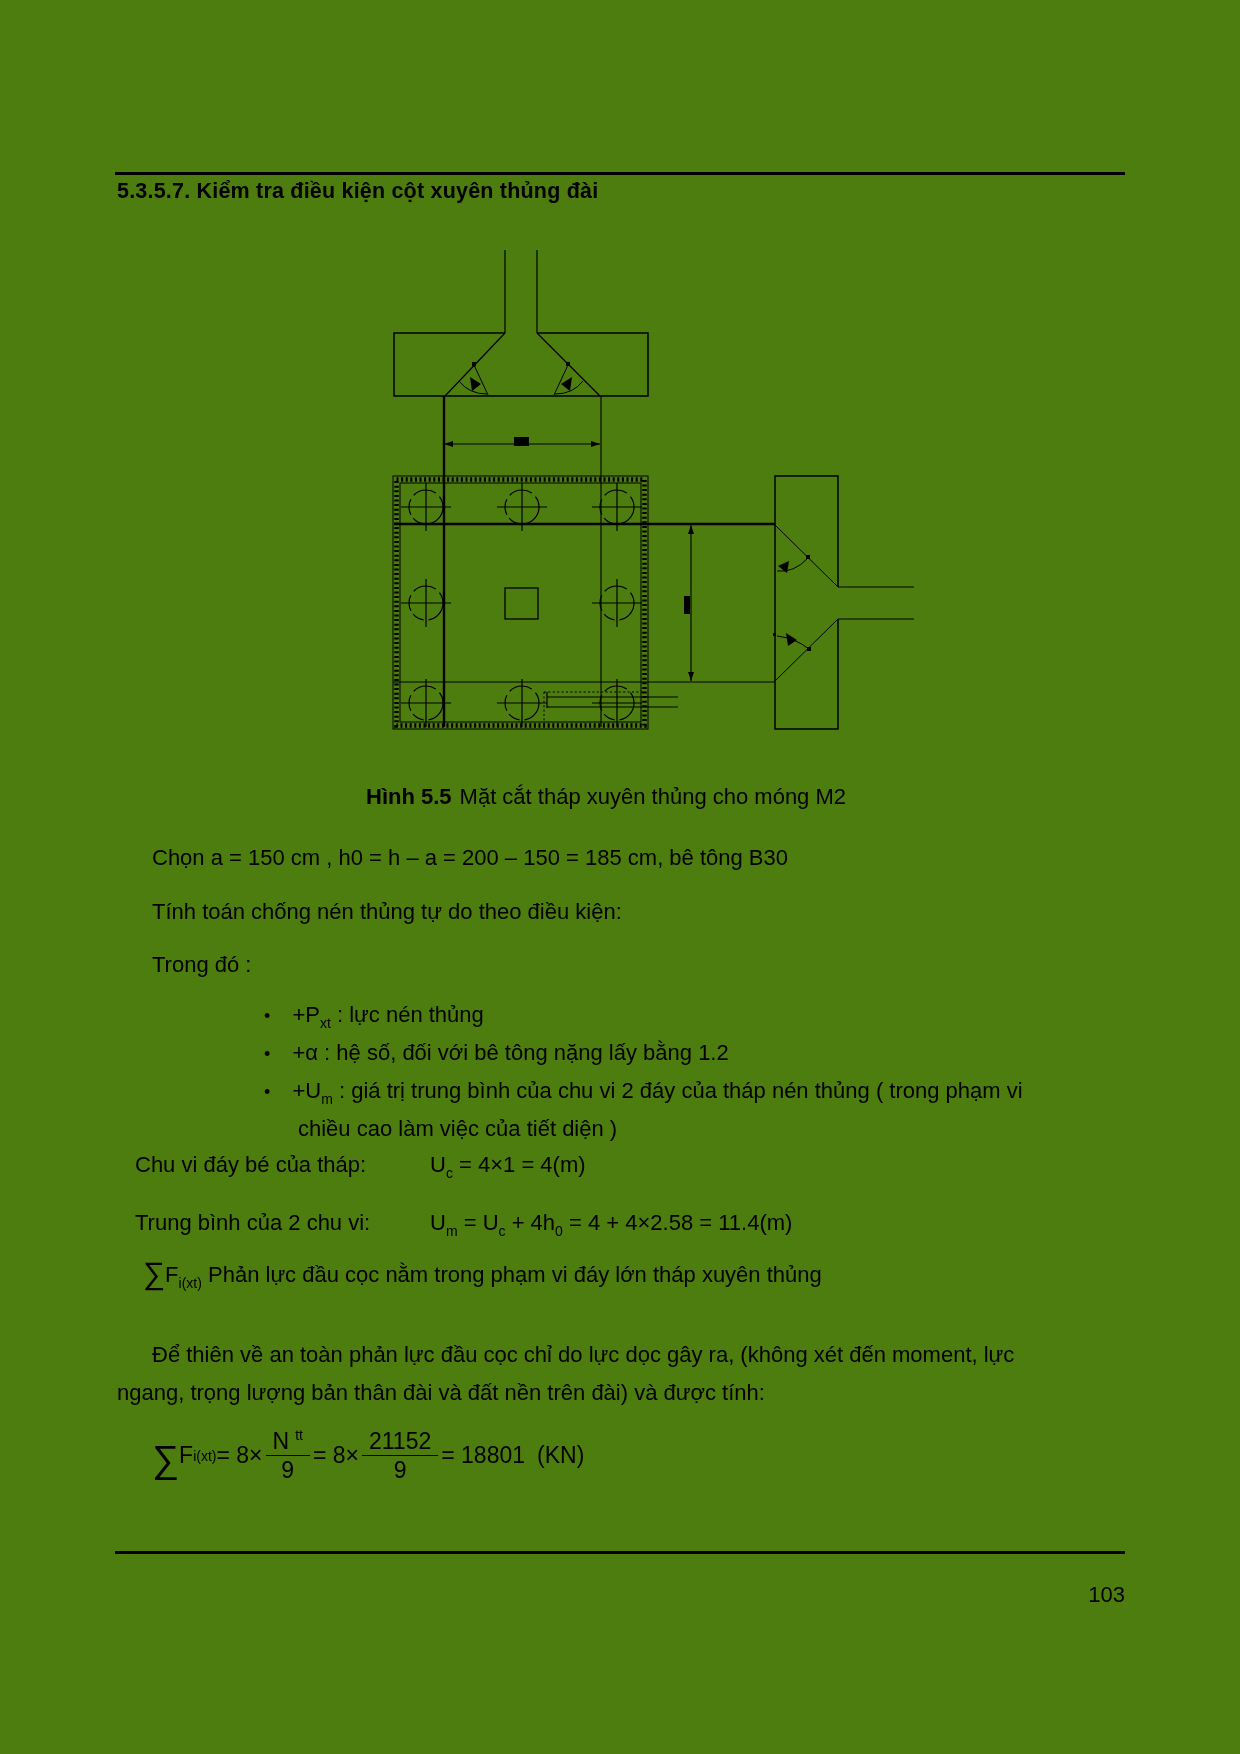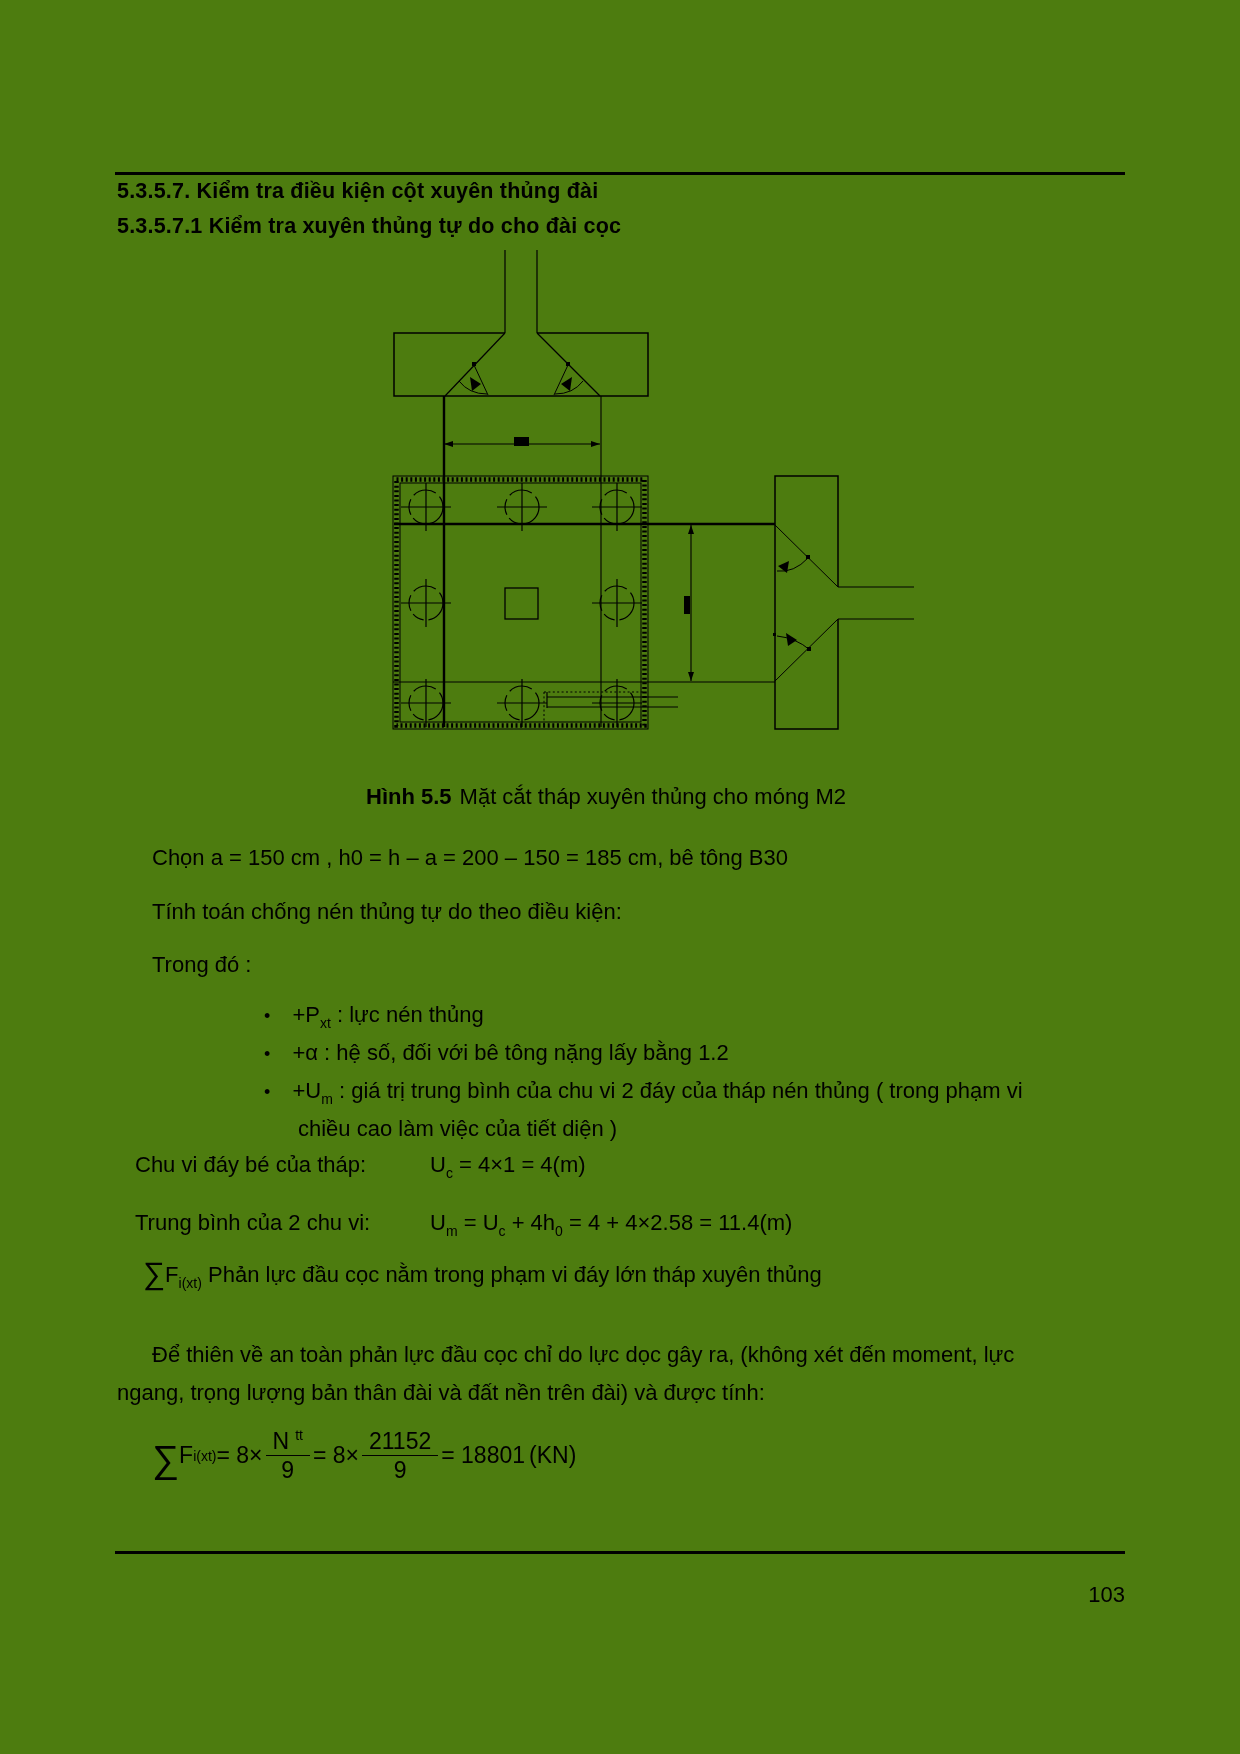--- a/index.html
+++ b/index.html
@@ -33,21 +33,20 @@
   .pg-num{font-size:22px;}
 </style>
 </head>
 <body>
 
 <div class="page">
 
   <div class="rule" style="left:115px;top:172px;width:1010px;"></div>
 
   <div class="abs h1" style="left:117px;top:179px;">5.3.5.7. Kiểm tra điều kiện cột xuyên thủng đài</div>
-  <div class="abs h2" style="left:117px;top:214px;">5.3.5.7.1 Kiểm tra xuyên thủng tự do cho đài cọc</div>
 
   <svg style="position:absolute;left:0;top:0;" width="1240" height="780" viewBox="0 0 1240 780">
     <g stroke="#000" fill="none" stroke-width="1.2">
 
       <g>
         <line x1="505" y1="250" x2="505" y2="333"></line>
         <line x1="537" y1="250" x2="537" y2="333"></line>
         <path d="M505,333 H394 V396 H648 V333 H537" stroke-width="1.5"></path>
         <line x1="505" y1="333" x2="445" y2="396"></line>
         <line x1="537" y1="333" x2="600" y2="396"></line>
@@ -199,19 +198,19 @@
     <span class="frac">
       <span class="num"><span>N</span><span class="sup">tt</span></span>
       <span class="den">9</span>
     </span>
     <span> = 8×</span>
     <span class="frac">
       <span class="num">21152</span>
       <span class="den">9</span>
     </span>
     <span> = 18801</span>
-    <span style="margin-left:4px;">(KN)</span>
+    <span style="margin-left:12px;">(KN)</span>
   </div>
 
   <div class="rule" style="left:115px;top:1551px;width:1010px;"></div>
   <div class="abs pg-num" style="left:1020px;top:1582px;width:105px;text-align:right;">103</div>
 
 </div>
 
 </body></html>

